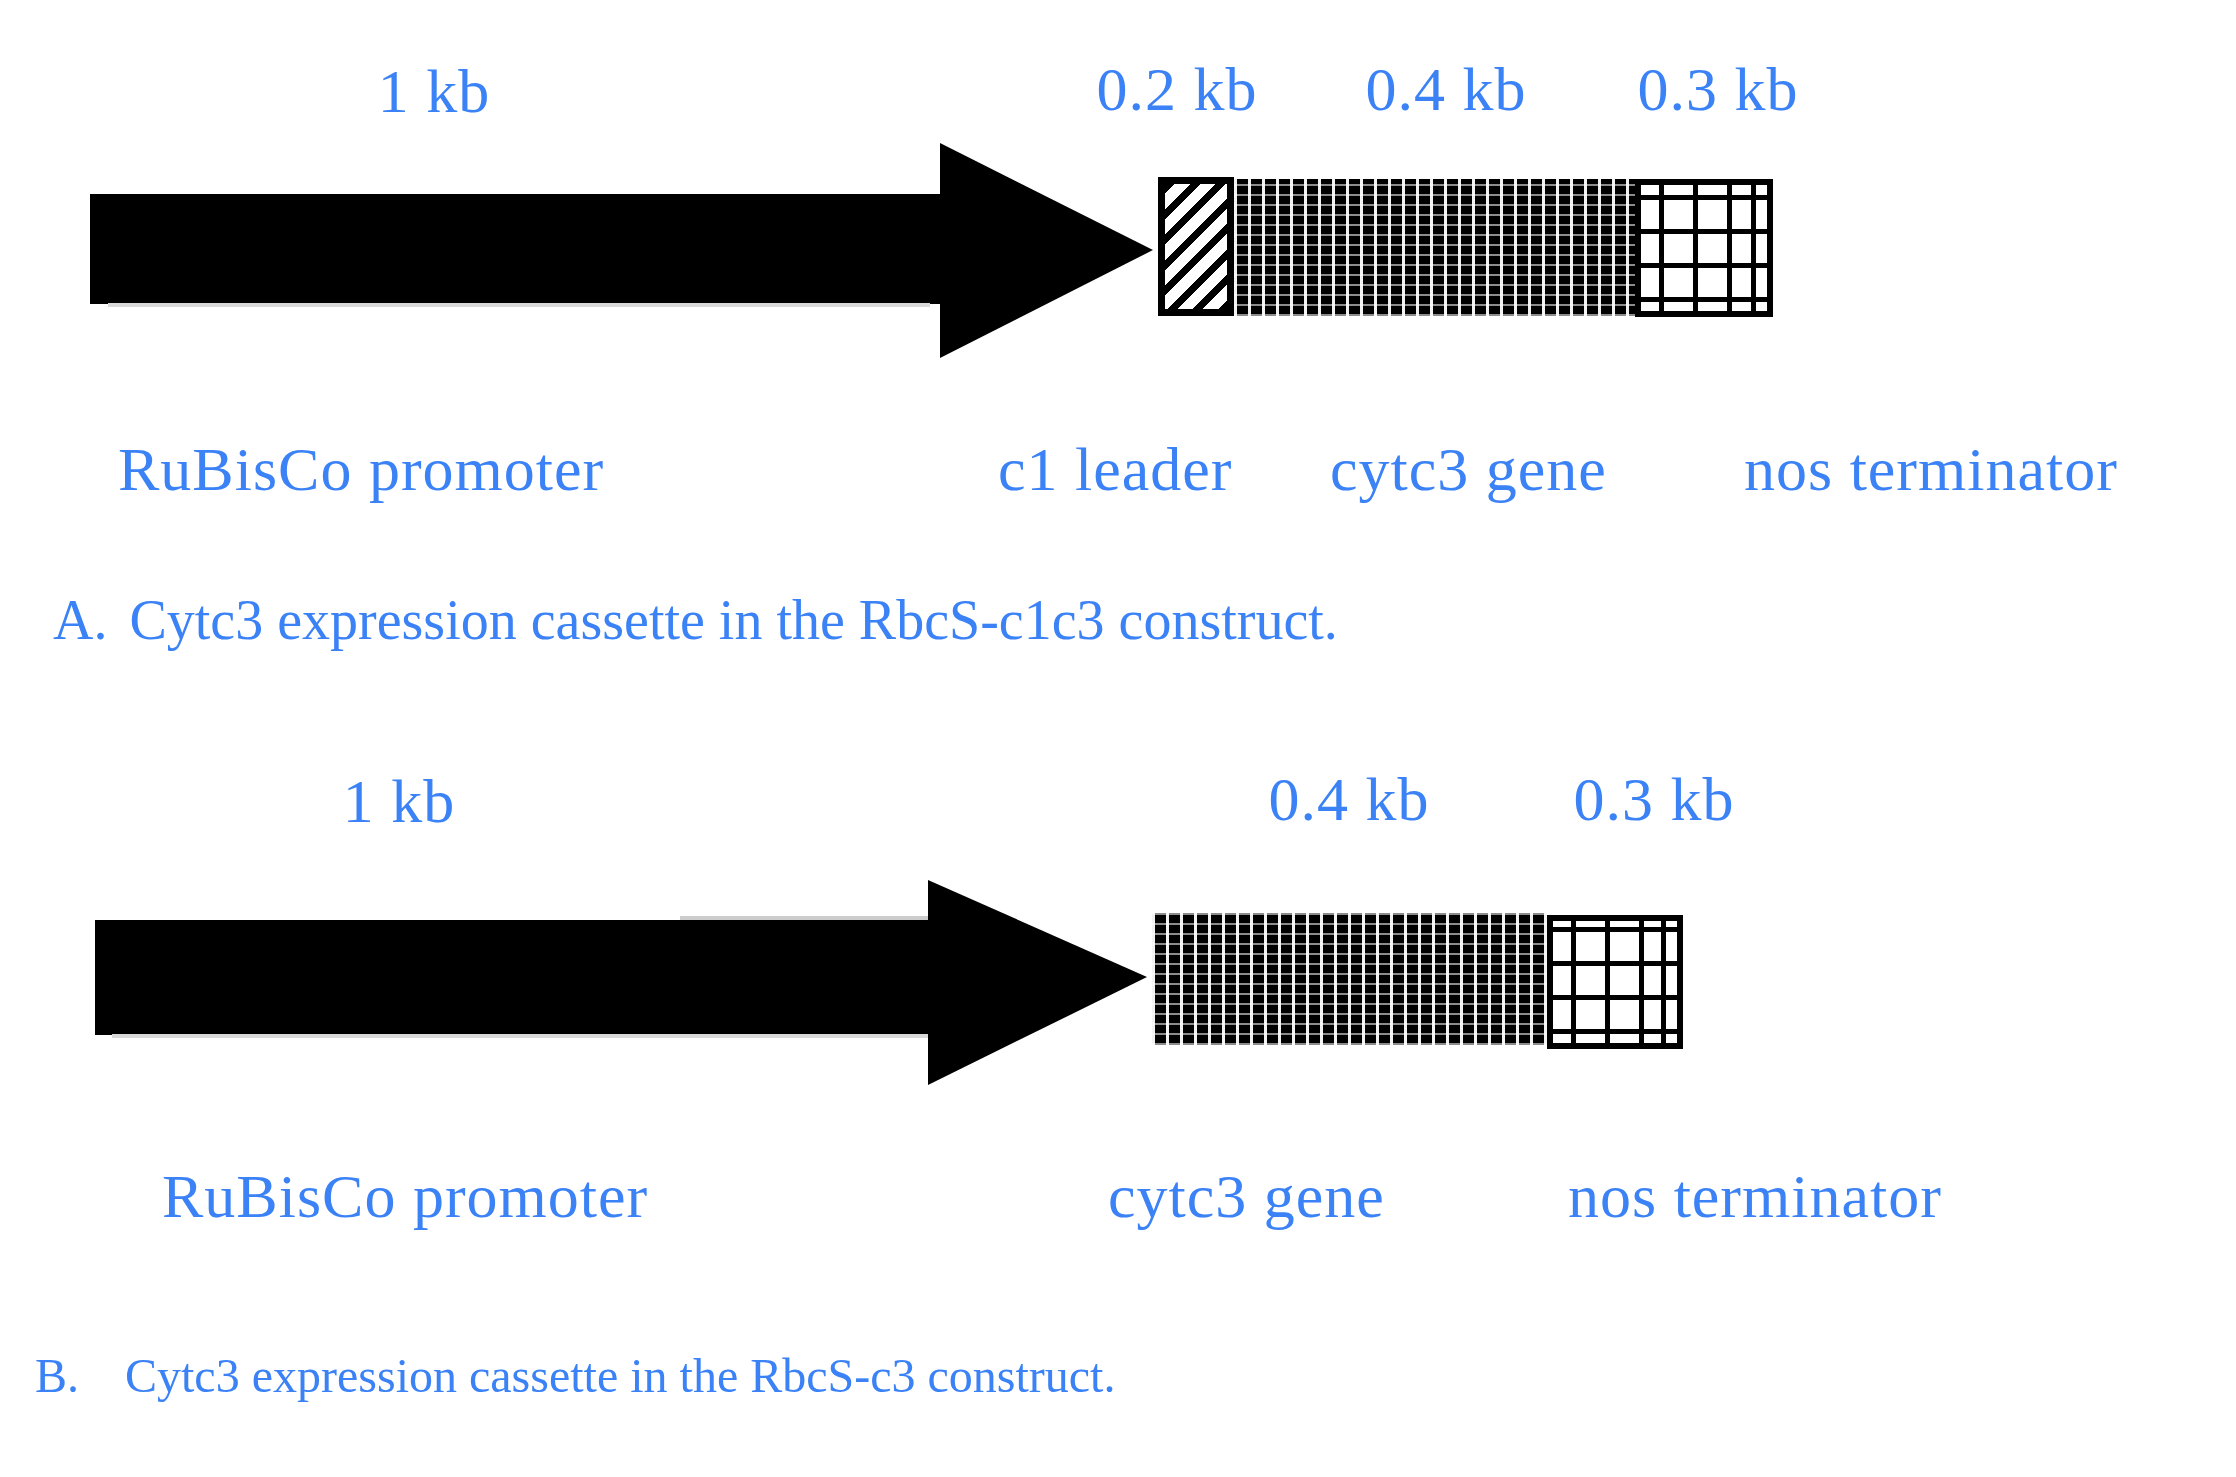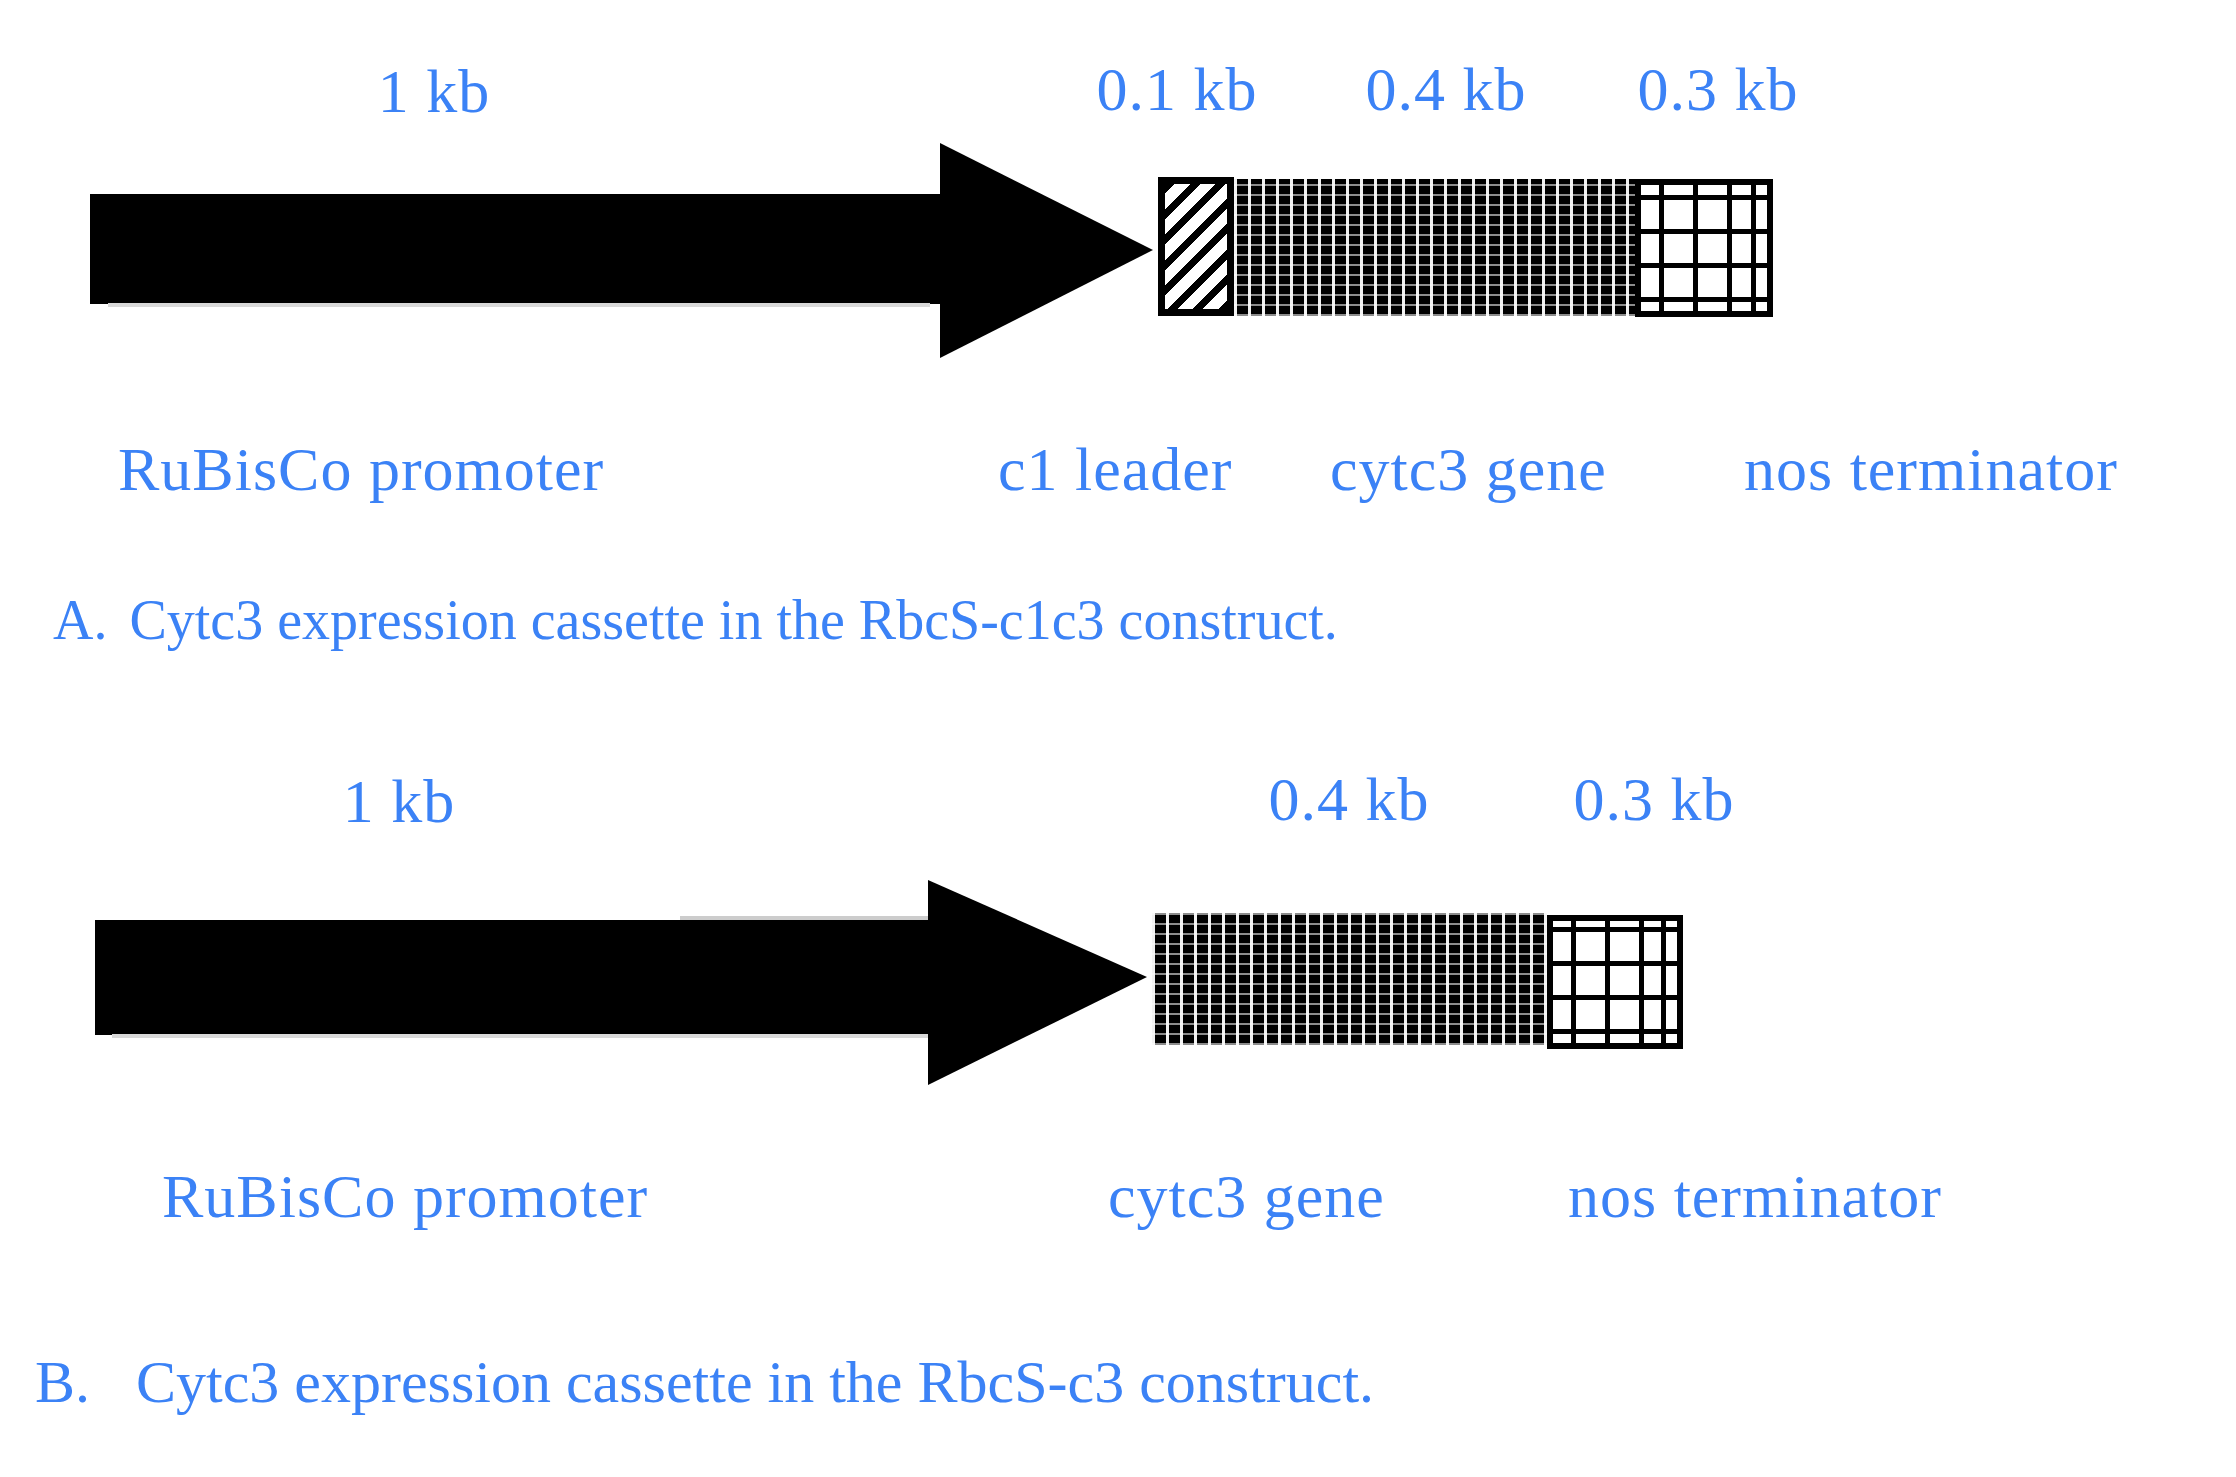--- a/index.html
+++ b/index.html
@@ -28,21 +28,21 @@
     letter-spacing: 1px;
     white-space: nowrap;
     text-align: center;
   }
   .caption {
     font-size: 56px;
     line-height: 1;
     white-space: nowrap;
   }
   .caption .cap-letter { display: inline-block; margin-right: 22px; }
-  .caption-b { font-size: 60px; }
+  .caption-b { font-size: 48px; }
   .caption-b .cap-letter { margin-right: 46px; }
 
   
   .arrow-body { background: #000000; }
   .arrow-head { width: 0; height: 0; }
   .head-a {
     border-top: 107px solid transparent;
     border-bottom: 108px solid transparent;
     border-left: 213px solid #000000;
   }
@@ -76,21 +76,21 @@
   }
 </style>
 </head>
 <body>
 
 <div id="canvas">
 
   <div>
 
     <div class="abs size-label" style="left:434px; top:60px;">1 kb</div>
-    <div class="abs size-label" style="left:1177px; top:58px;">0.1 kb</div>
+    <div class="abs size-label" style="left:1177px; top:58px;">0.2 kb</div>
     <div class="abs size-label" style="left:1446px; top:58px;">0.4 kb</div>
     <div class="abs size-label" style="left:1718px; top:58px;">0.3 kb</div>
 
     <div class="abs arrow-body" style="left:90px; top:194px; width:850px; height:110px;"></div>
     <div class="abs gray-line" style="left:108px; top:303px; width:822px; height:4px;"></div>
     <div class="abs arrow-head head-a" style="left:940px; top:143px;"></div>
 
     <div class="abs seg-box stripes-pattern" style="left:1158px; top:177px; width:76px; height:139px;"></div>
     <div class="abs seg-box check-pattern" style="left:1234px; top:179px; width:401px; height:137px;"></div>
     <div class="abs seg-box grid-pattern" style="left:1635px; top:179px; width:138px; height:138px;"></div>

